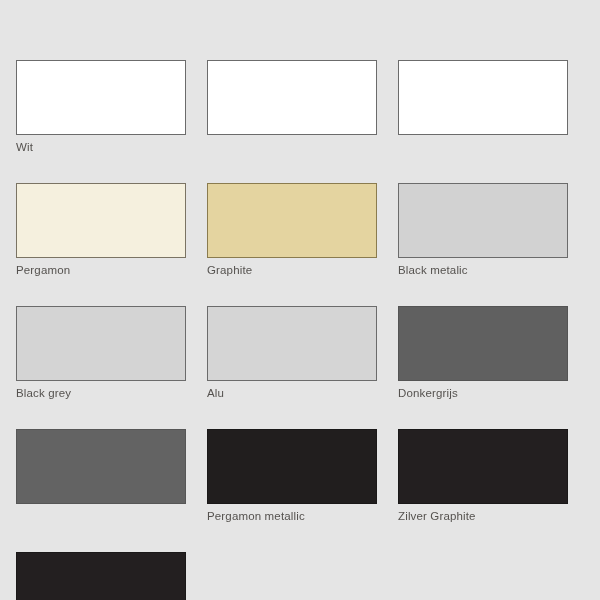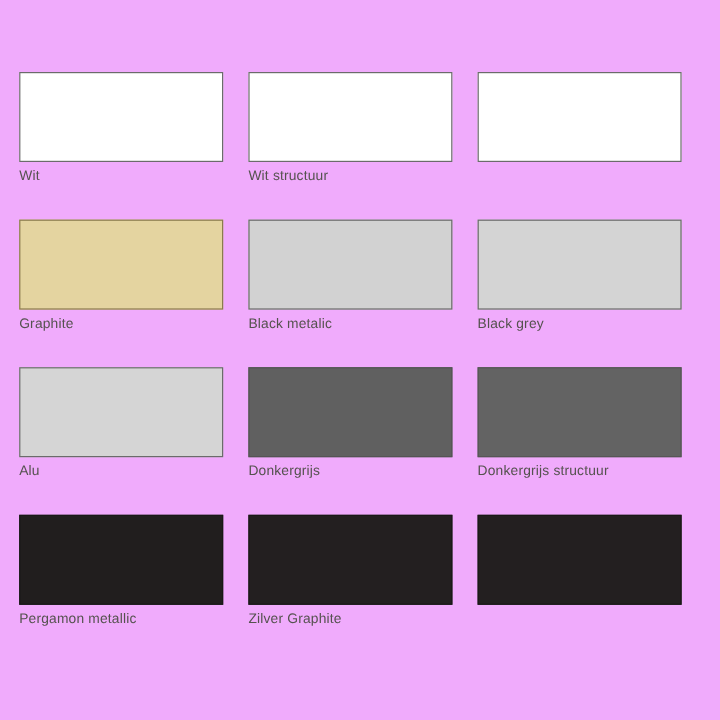--- a/index.html
+++ b/index.html
@@ -13,21 +13,21 @@
     background: #ffffff;
     font-family: "Liberation Sans", sans-serif;
     overflow: hidden;
     -webkit-font-smoothing: antialiased;
   }
 
   #swatch-sheet {
     position: relative;
     width: 600px;
     height: 600px;
-    background: #f0abfc;
+    background: #e5e5e5;
     box-sizing: border-box;
   }
 
   #swatch-grid {
     position: absolute;
     left: 16px;
     top: 60px;
     width: 552px;
     display: grid;
     grid-template-columns: 170px 170px 170px;
@@ -62,24 +62,27 @@
 <body>
 
 <div id="swatch-sheet">
   <div id="swatch-grid">
       <div class="swatch-cell">
         <span class="swatch-chip" style="background: rgb(255, 255, 255); border-color: rgb(107, 107, 107);"></span>
         <span class="swatch-label">Wit</span>
       </div>
       <div class="swatch-cell">
         <span class="swatch-chip" style="background: rgb(255, 255, 255); border-color: rgb(107, 107, 107);"></span>
-        <span class="swatch-label">Wit structuur</span>
       </div>
       <div class="swatch-cell">
         <span class="swatch-chip" style="background: rgb(255, 255, 255); border-color: rgb(107, 107, 107);"></span>
+      </div>
+      <div class="swatch-cell">
+        <span class="swatch-chip" style="background: rgb(245, 240, 222); border-color: rgb(122, 115, 99);"></span>
+        <span class="swatch-label">Pergamon</span>
       </div>
       <div class="swatch-cell">
         <span class="swatch-chip" style="background: rgb(228, 212, 160); border-color: rgb(138, 123, 78);"></span>
         <span class="swatch-label">Graphite</span>
       </div>
       <div class="swatch-cell">
         <span class="swatch-chip" style="background: rgb(210, 210, 210); border-color: rgb(107, 107, 107);"></span>
         <span class="swatch-label">Black metalic</span>
       </div>
       <div class="swatch-cell">
@@ -89,21 +92,20 @@
       <div class="swatch-cell">
         <span class="swatch-chip" style="background: rgb(213, 213, 213); border-color: rgb(107, 107, 107);"></span>
         <span class="swatch-label">Alu</span>
       </div>
       <div class="swatch-cell">
         <span class="swatch-chip" style="background: rgb(96, 96, 96); border-color: rgb(84, 84, 84);"></span>
         <span class="swatch-label">Donkergrijs</span>
       </div>
       <div class="swatch-cell">
         <span class="swatch-chip" style="background: rgb(99, 99, 99); border-color: rgb(86, 86, 86);"></span>
-        <span class="swatch-label">Donkergrijs structuur</span>
       </div>
       <div class="swatch-cell">
         <span class="swatch-chip" style="background: rgb(33, 30, 30); border-color: rgb(26, 24, 24);"></span>
         <span class="swatch-label">Pergamon metallic</span>
       </div>
       <div class="swatch-cell">
         <span class="swatch-chip" style="background: rgb(35, 31, 32); border-color: rgb(26, 24, 24);"></span>
         <span class="swatch-label">Zilver Graphite</span>
       </div>
       <div class="swatch-cell">

